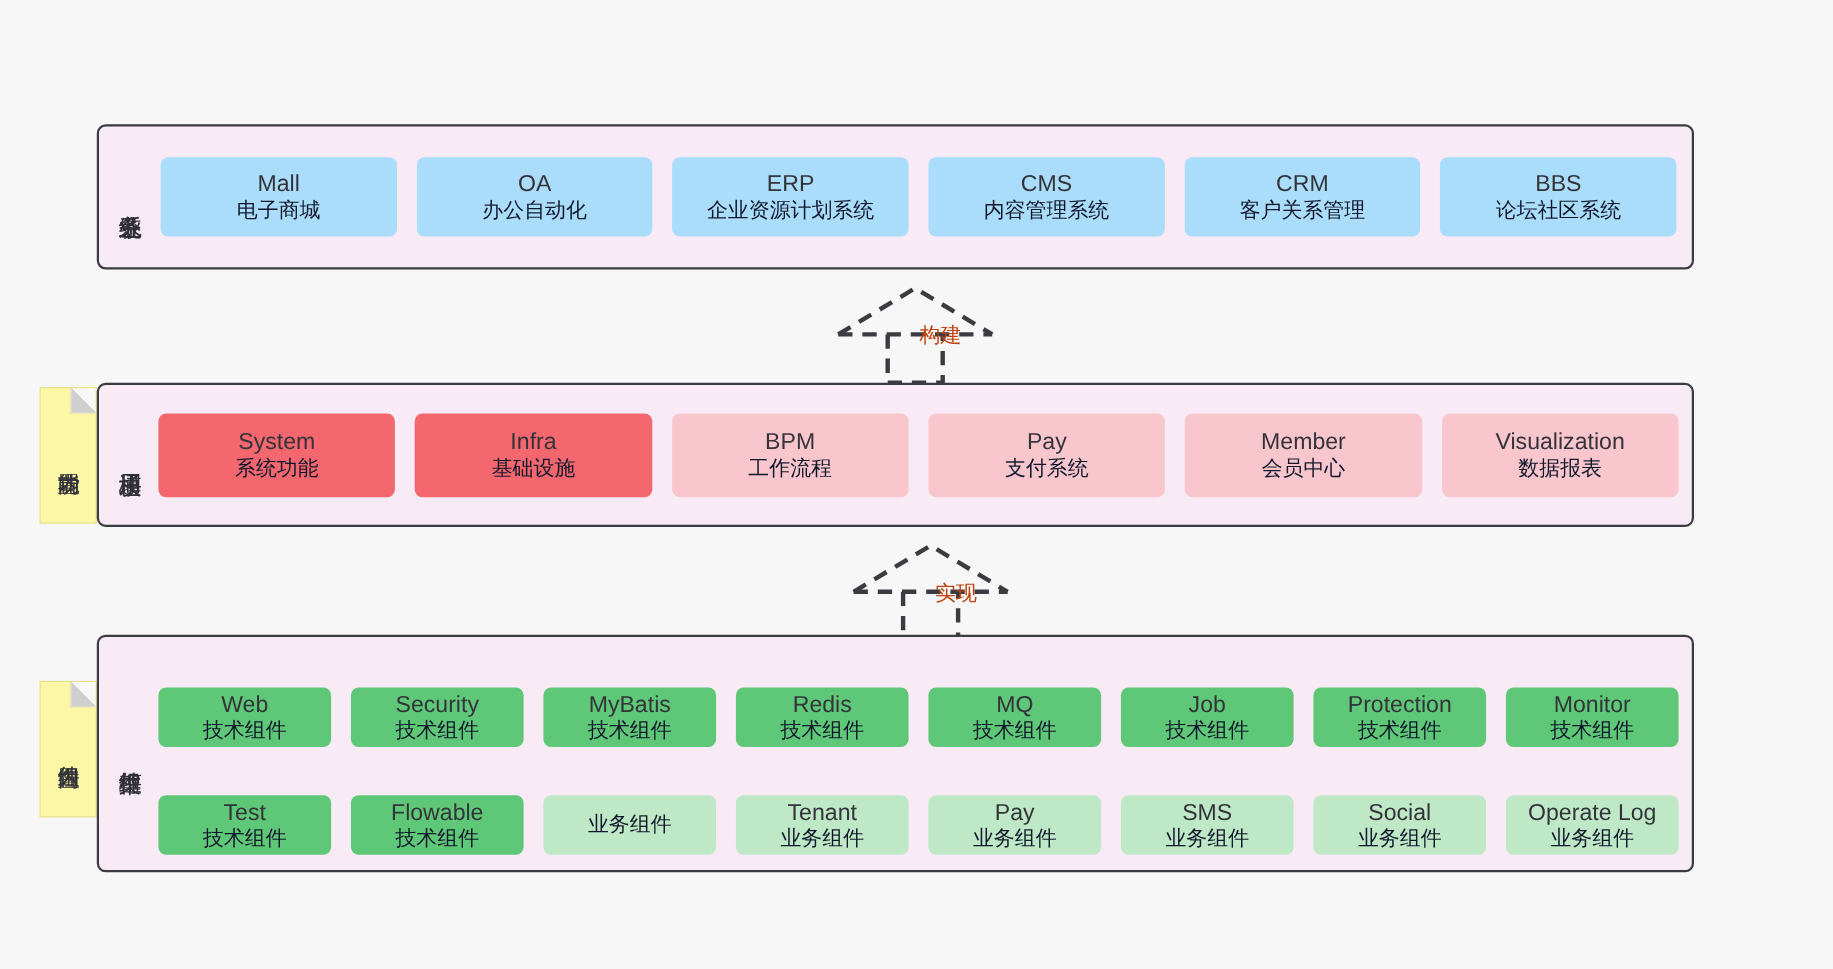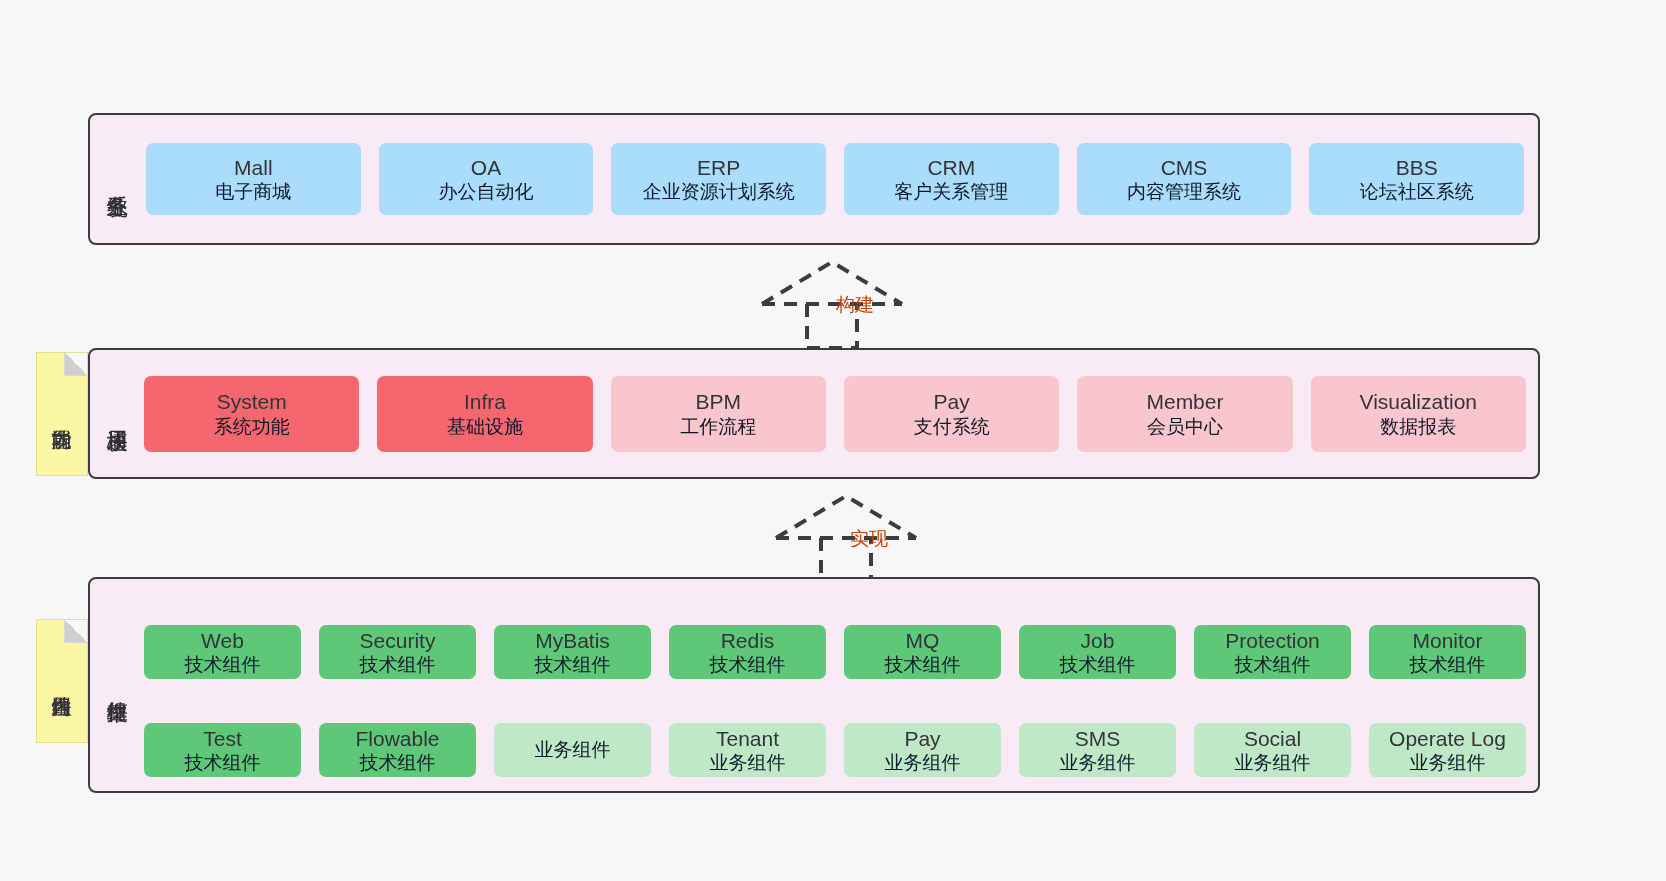--- a/index.html
+++ b/index.html
@@ -170,26 +170,26 @@
         </div>
         <div class="card c-blue">
           <span class="en">OA</span>
           <span class="cn">办公自动化</span>
         </div>
         <div class="card c-blue">
           <span class="en">ERP</span>
           <span class="cn">企业资源计划系统</span>
         </div>
         <div class="card c-blue">
+          <span class="en">CMS</span>
+          <span class="cn">内容管理系统</span>
+        </div>
+        <div class="card c-blue">
           <span class="en">CRM</span>
           <span class="cn">客户关系管理</span>
-        </div>
-        <div class="card c-blue">
-          <span class="en">CMS</span>
-          <span class="cn">内容管理系统</span>
         </div>
         <div class="card c-blue">
           <span class="en">BBS</span>
           <span class="cn">论坛社区系统</span>
         </div>
       </div>
     </div>
   </div>
 
   <div class="connector" id="connector-build">

